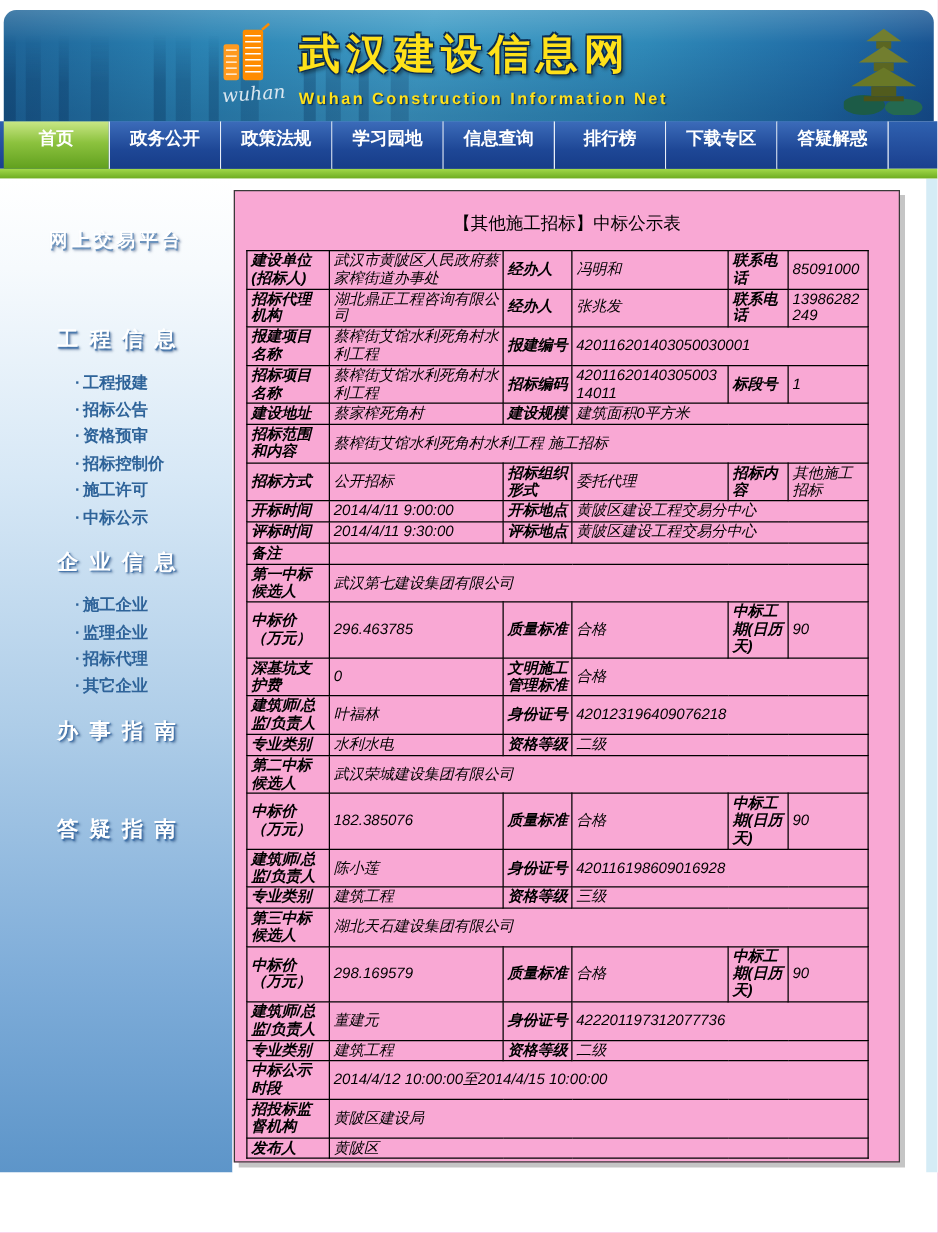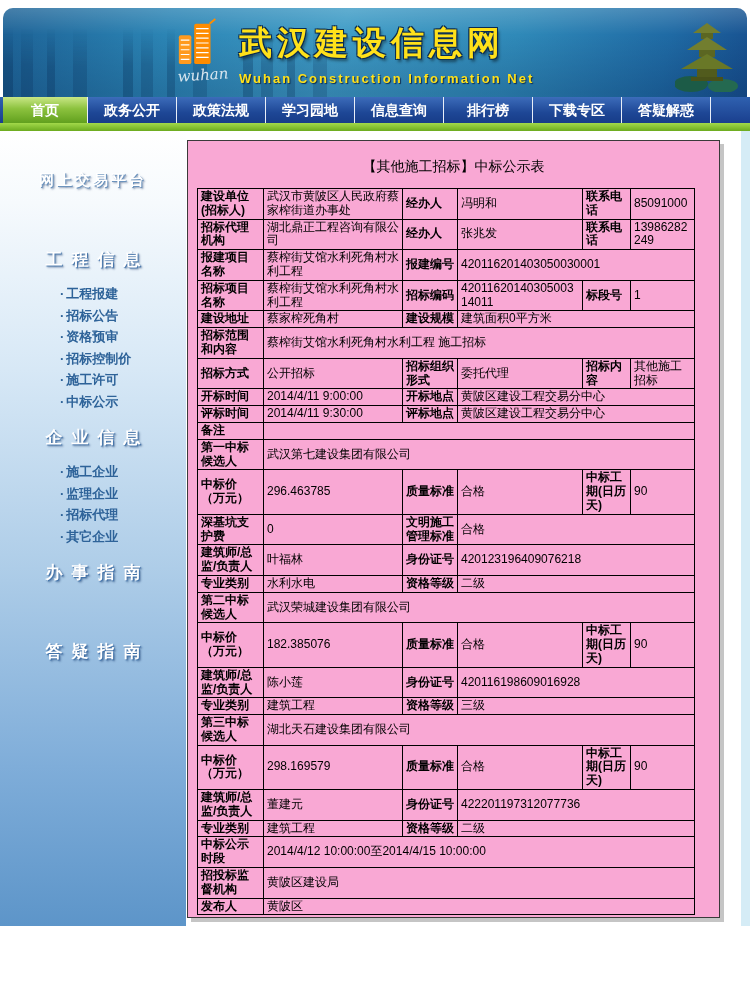--- a/index.html
+++ b/index.html
@@ -22,21 +22,21 @@
   .logo-script{position:absolute;left:152px;top:58px;width:96px;text-align:center;
     font-family:"DejaVu Serif",serif;font-style:italic;font-size:15px;color:#d9e6ef;transform:rotate(-4deg);}
   .titles{position:absolute;left:236px;top:13px;}
   .site-title{font-size:33px;font-weight:bold;color:#ffe11a;letter-spacing:5px;white-space:nowrap;
     text-shadow:1px 1px 0 #0c2c50,-1px -1px 0 #0c2c50,1px -1px 0 #0c2c50,-1px 1px 0 #0c2c50,2px 3px 3px rgba(0,0,0,.45);}
   .site-sub{margin-top:5px;font-size:13px;font-weight:bold;color:#ffe11a;letter-spacing:2px;white-space:nowrap;
     text-shadow:1px 1px 1px #0c2c50;}
   .pagoda{position:absolute;right:8px;top:12px;opacity:.95;}
 
   
-  .nav{display:flex;height:26px;background:linear-gradient(#2f61b0,#1a3f8e);padding-left:3px;}
+  .nav{display:flex;height:38px;background:linear-gradient(#2f61b0,#1a3f8e);padding-left:3px;}
   .tab{width:88px;text-align:center;line-height:26px;color:#fff;font-weight:bold;font-size:14px;
     background:linear-gradient(#3c6cba,#1e4796 60%,#173c88);border-right:1px solid #e8eef8;cursor:pointer;}
   .tab.active{width:84px;background:linear-gradient(#c9e786,#8cc23e 45%,#61a01e);}
   .green-strip{height:8px;background:linear-gradient(#a2d94a,#6cab1f);}
 
   
   .body-row{display:flex;min-height:737px;background:#fff;align-items:stretch;}
   .sidebar{width:186px;flex:0 0 186px;text-align:center;
     background:linear-gradient(180deg,#ffffff 0%,#f6fafd 9%,#d7e8f6 30%,#aecde8 55%,#7fadd9 80%,#5d95c9 100%);}
   .side-brand{margin-top:40px;color:#fff;font-weight:bold;font-size:15px;letter-spacing:3px;
@@ -47,21 +47,21 @@
   .sec-1 .side-head{margin:14px 0 12px;}
   .sec-2 .side-head{margin:14px 0 0;}
   .sec-3 .side-head{margin:56px 11px 0;}
   .side-link{text-align:left;padding-left:60px;line-height:21.5px;font-size:13px;font-weight:bold;color:#2e6399;cursor:pointer;white-space:nowrap;}
   .side-link .bullet{margin-right:2px;}
 
   .main-area{flex:1 1 auto;background:#fff;}
   .panel{margin:9px 21px 8px 1px;border:1px solid #3a3a3a;background:#f9a8d4;
     box-shadow:4px 4px 0 rgba(150,150,150,.55);min-height:708px;padding-bottom:2px;}
   .table-title{text-align:center;margin-top:17px;font-size:14px;color:#000;}
-  table.bid{margin:12px 0 0 9px;border-collapse:collapse;width:497px;table-layout:fixed;}
+  table.bid{margin:12px 0 0 9px;border-collapse:collapse;width:497px;table-layout:fixed;font-style:italic;}
   table.bid td{border:1px solid #000;font-size:12px;line-height:1.15;padding:1px 3px;
     word-break:break-all;vertical-align:middle;color:#000;}
   table.bid td.lbl{font-weight:bold;}
   .right-strip{width:9px;flex:0 0 9px;background:#d5ecf6;}
 </style>
 </head>
 <body>
 
 <div class="page">
 

